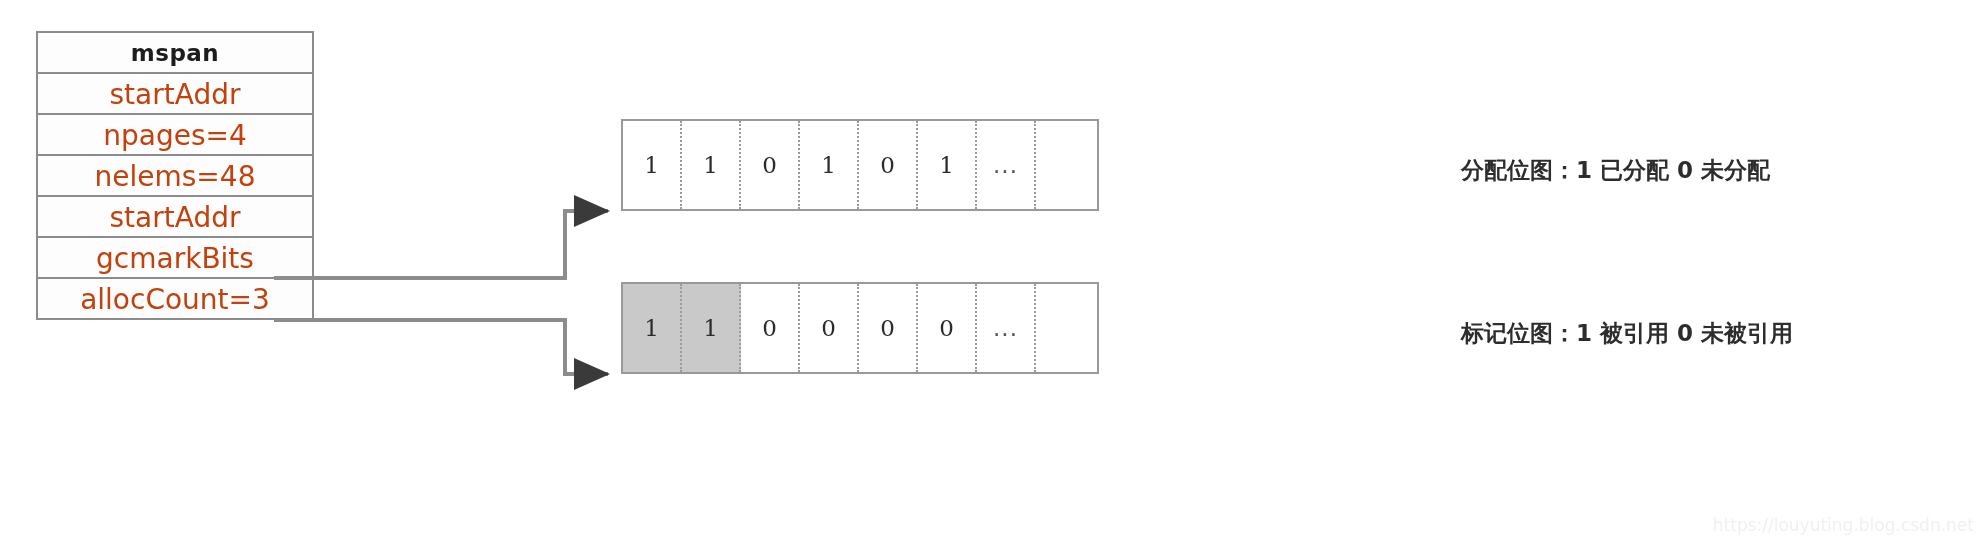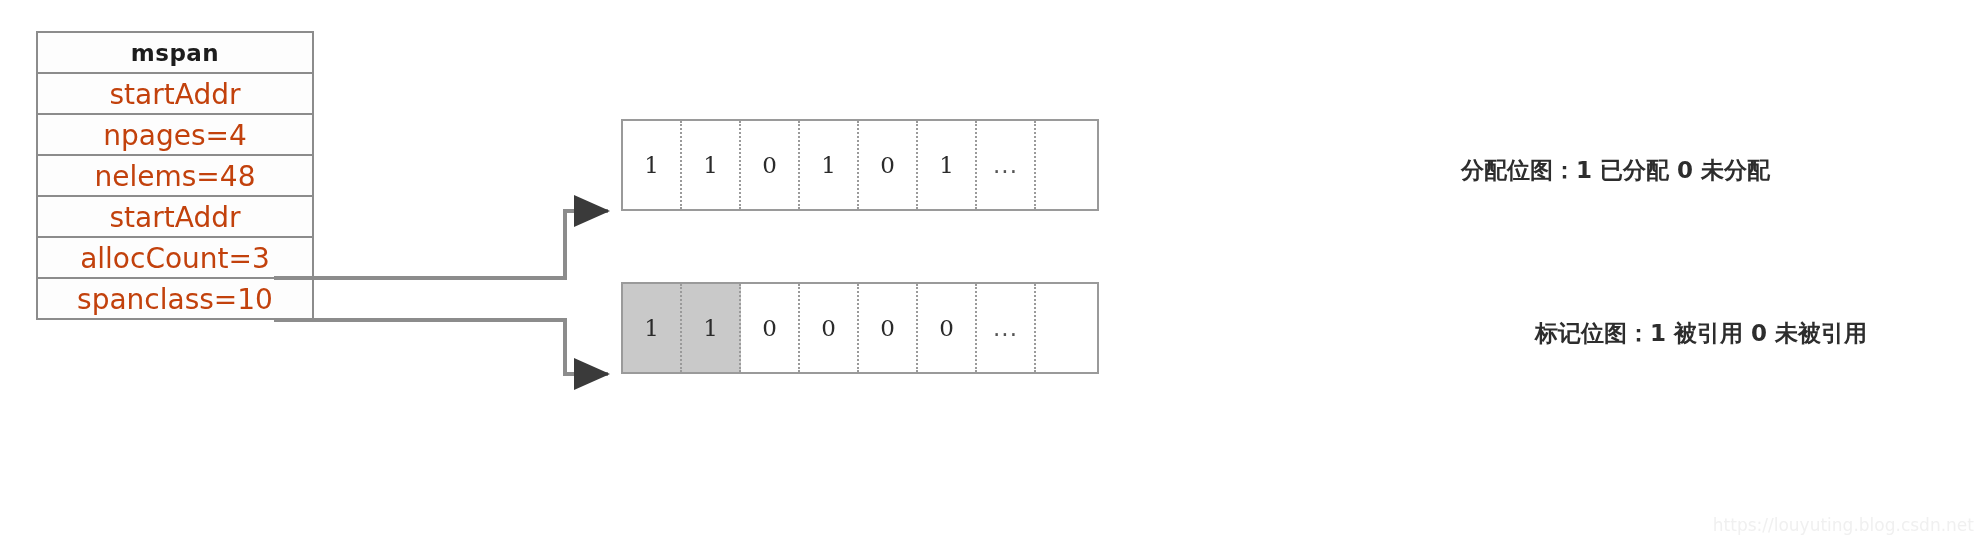--- a/index.html
+++ b/index.html
@@ -107,21 +107,21 @@
     position: absolute;
     font-size: 23px;
     font-weight: bold;
     color: #2d2d2d;
     white-space: nowrap;
     font-family: "DejaVu Sans", "Liberation Sans", sans-serif;
     margin-left: 36px;
   }
 
   #annot-alloc  { left: 1425px; top: 155px; }
-  #annot-gcmark { left: 1499px; top: 318px; text-align: right; }
+  #annot-gcmark { left: 1425px; top: 318px; text-align: right; }
 
   
   #watermark {
     position: absolute;
     right: 12px;
     bottom: 7px;
     font-size: 17px;
     color: #f0f0f0;
     white-space: nowrap;
     font-family: "DejaVu Sans", "Liberation Sans", sans-serif;
@@ -131,22 +131,22 @@
 <body>
 
 <div id="canvas">
 
   <div class="struct-table">
     <div class="struct-row header">mspan</div>
     <div class="struct-row">startAddr</div>
     <div class="struct-row">npages=4</div>
     <div class="struct-row">nelems=48</div>
     <div class="struct-row">startAddr</div>
+    <div class="struct-row">gcmarkBits</div>
     <div class="struct-row">allocCount=3</div>
-    <div class="struct-row">spanclass=10</div>
   </div>
 
   <svg id="connectors" viewBox="0 0 1986 542" xmlns="http://www.w3.org/2000/svg">
     <defs>
       <marker id="arrowhead" markerWidth="9" markerHeight="8" refX="8.5" refY="4" orient="auto" markerUnits="strokeWidth">
         <path d="M0,0 L9,4 L0,8 Z" fill="#3a3a3a"></path>
       </marker>
     </defs>
 
     <path d="M 274,278 L 565,278 L 565,211 L 608,211" fill="none" stroke="#8c8c8c" stroke-width="4" marker-end="url(#arrowhead)"></path>

